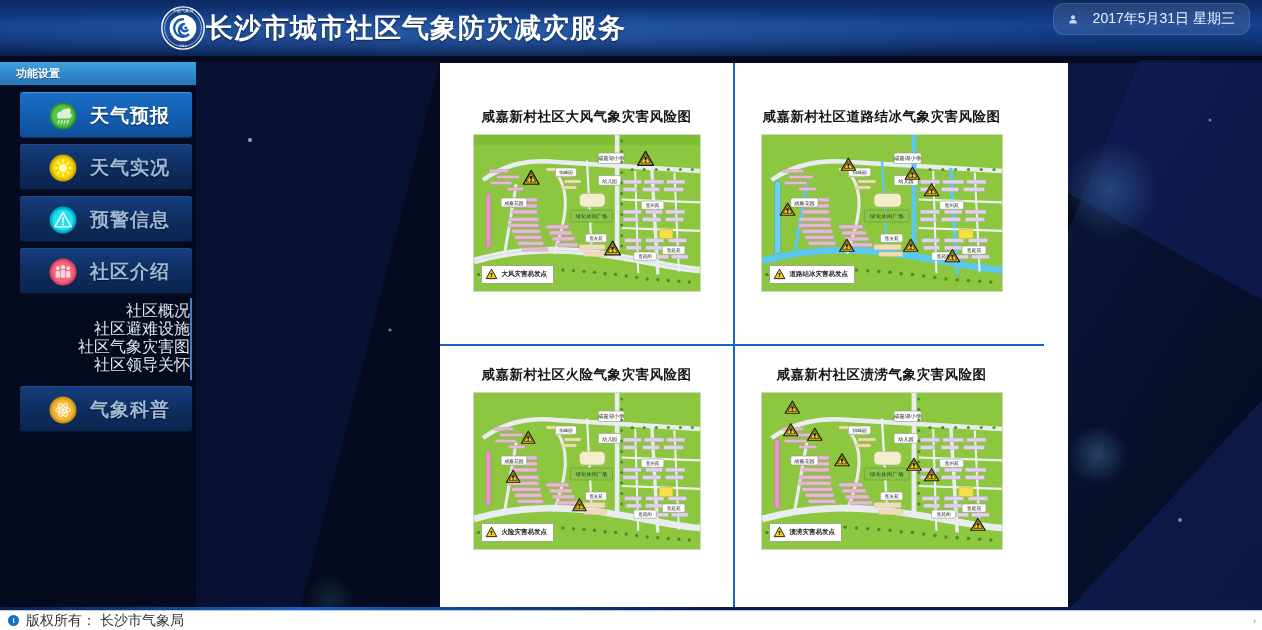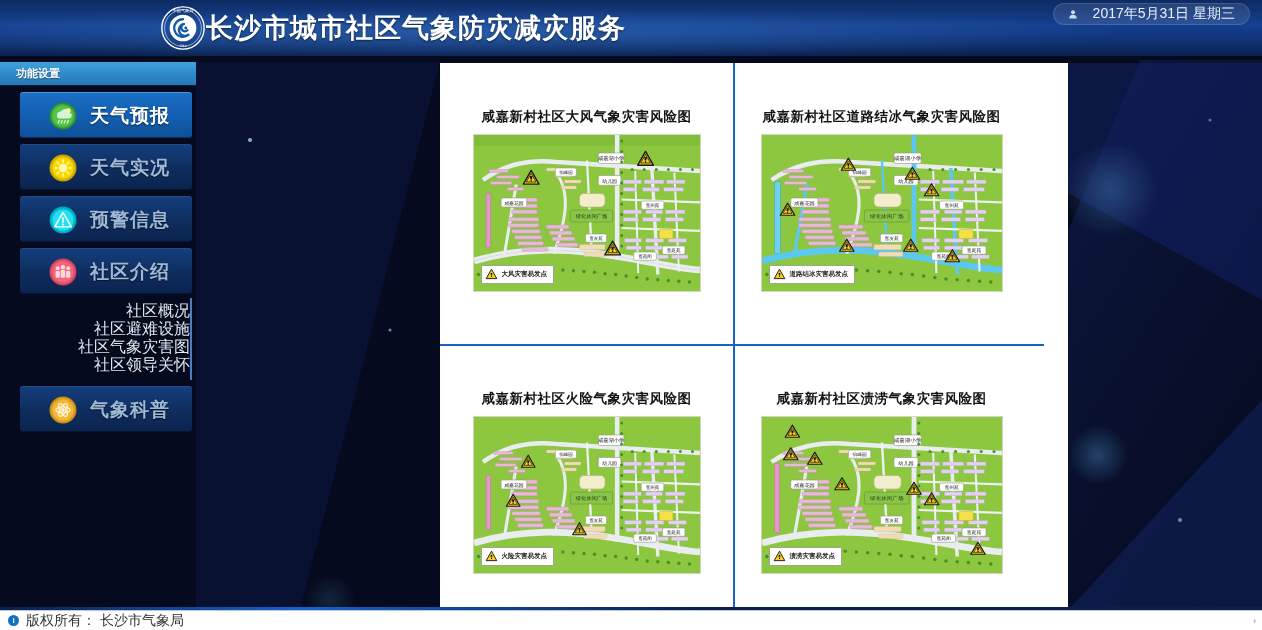--- a/index.html
+++ b/index.html
@@ -36,21 +36,21 @@
     display:flex; align-items:center; gap:0;
   }
   #logo { width:46px; height:46px; flex:0 0 46px; }
   #title-text {
     color:#ffffff; font-size:27px; font-weight:bold; letter-spacing:1px;
     text-shadow:0 1px 2px rgba(0,0,0,0.55);
     white-space:nowrap;
   }
   #datebox {
     position:absolute; right:12px; top:3px;
-    height:22px; padding:0 14px;
+    height:32px; padding:0 14px;
     display:flex; align-items:center; gap:15px;
     border-radius:11px;
     background:rgba(255,255,255,0.10);
     border:1px solid rgba(255,255,255,0.12);
     color:#e8f1ff; font-size:14px; white-space:nowrap;
   }
   #datebox .usericon { font-size:10px; opacity:.9; }
 
   
   #sidebar {
@@ -124,21 +124,21 @@
   .q2 { left:295px; top:0; }
   .q3 { left:0; top:283px; }
   .q4 { left:295px; top:283px; }
 
   .q-title {
     text-align:center; font-size:13.5px; color:#141414; font-weight:bold;
     margin-top:45px; letter-spacing:0.5px;
     font-family:"DejaVu Sans","Liberation Sans",sans-serif;
   }
   .q2 .q-title, .q4 .q-title { margin-top:45px; }
-  .q3 .q-title, .q4 .q-title { margin-top:44px; }
+  .q3 .q-title, .q4 .q-title { margin-top:20px; }
 
   .map-wrap {
     margin:8px auto 0 auto;
     position:relative;
     background:#8dc63f;
     border:1px solid #cfd8c0;
   }
   .q1 .map-wrap, .q3 .map-wrap { width:228px; height:158px; }
   .q2 .map-wrap, .q4 .map-wrap { width:242px; height:158px; }
 

